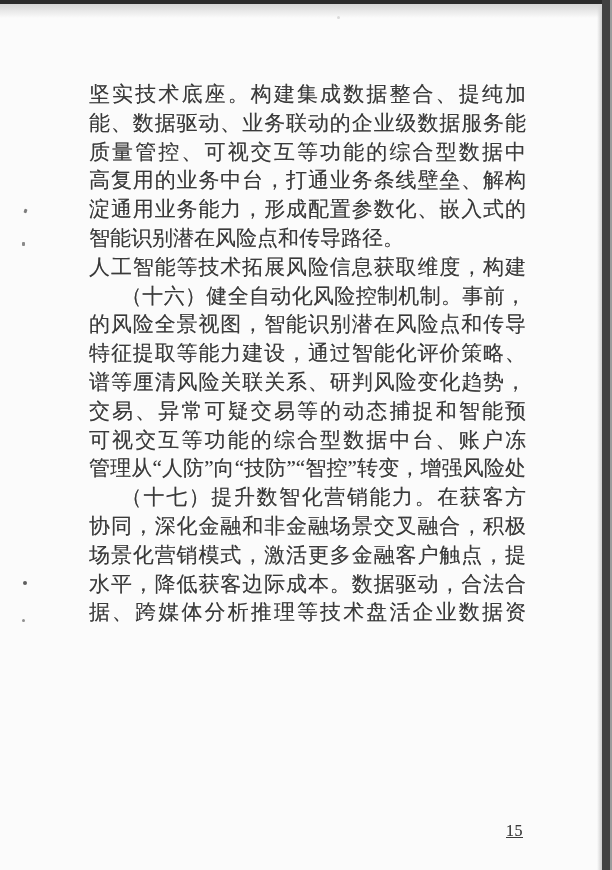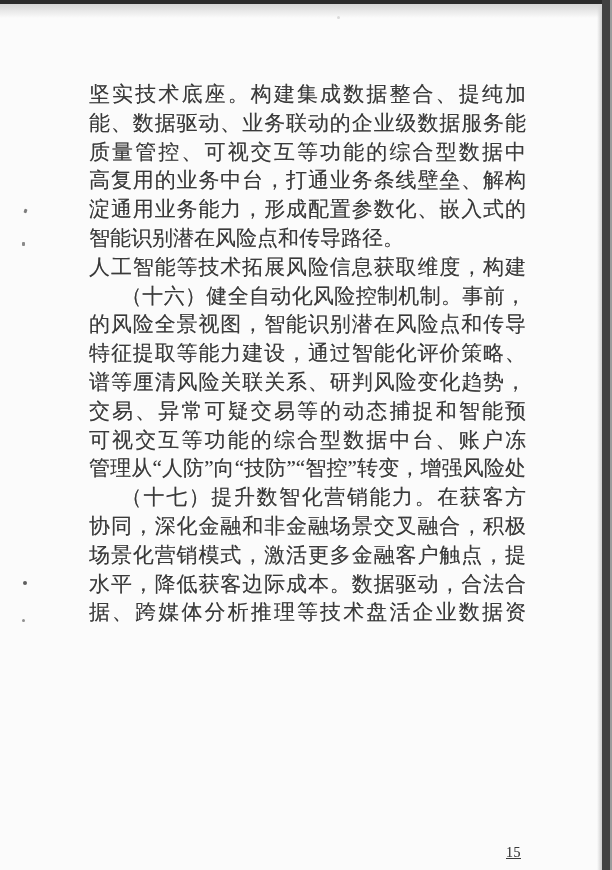--- a/index.html
+++ b/index.html
@@ -28,22 +28,22 @@
     line-height: 28.8px;
     color: #3a3a3a;
     text-shadow: 0 0 0.6px rgba(70,70,70,0.55);
   }
   .line { text-align: justify; text-align-last: justify; height: 28.8px; overflow: hidden; }
   .line.flush  { text-align-last: left; }
   .line.indent { padding-left: 32px; }
 
   .page-number {
     position: absolute;
-    left: 506px; top: 845px;
-    font-size: 14px;
+    left: 506px; top: 822px;
+    font-size: 16px;
     color: #3a3a3a;
     letter-spacing: 0.5px;
     text-shadow: 0 0 0.6px rgba(70,70,70,0.5);
     text-decoration: underline;
   }
 
   
   .speck { position: absolute; border-radius: 50%; z-index: 3; }
   .speck-1 { left:24px;  top:209px; width:3px; height:4px; background:#7d7d7d; transform:rotate(20deg); border-radius:1px; }
   .speck-2 { left:22px;  top:242px; width:3px; height:4px; background:#8a8a8a; border-radius:1px; }

